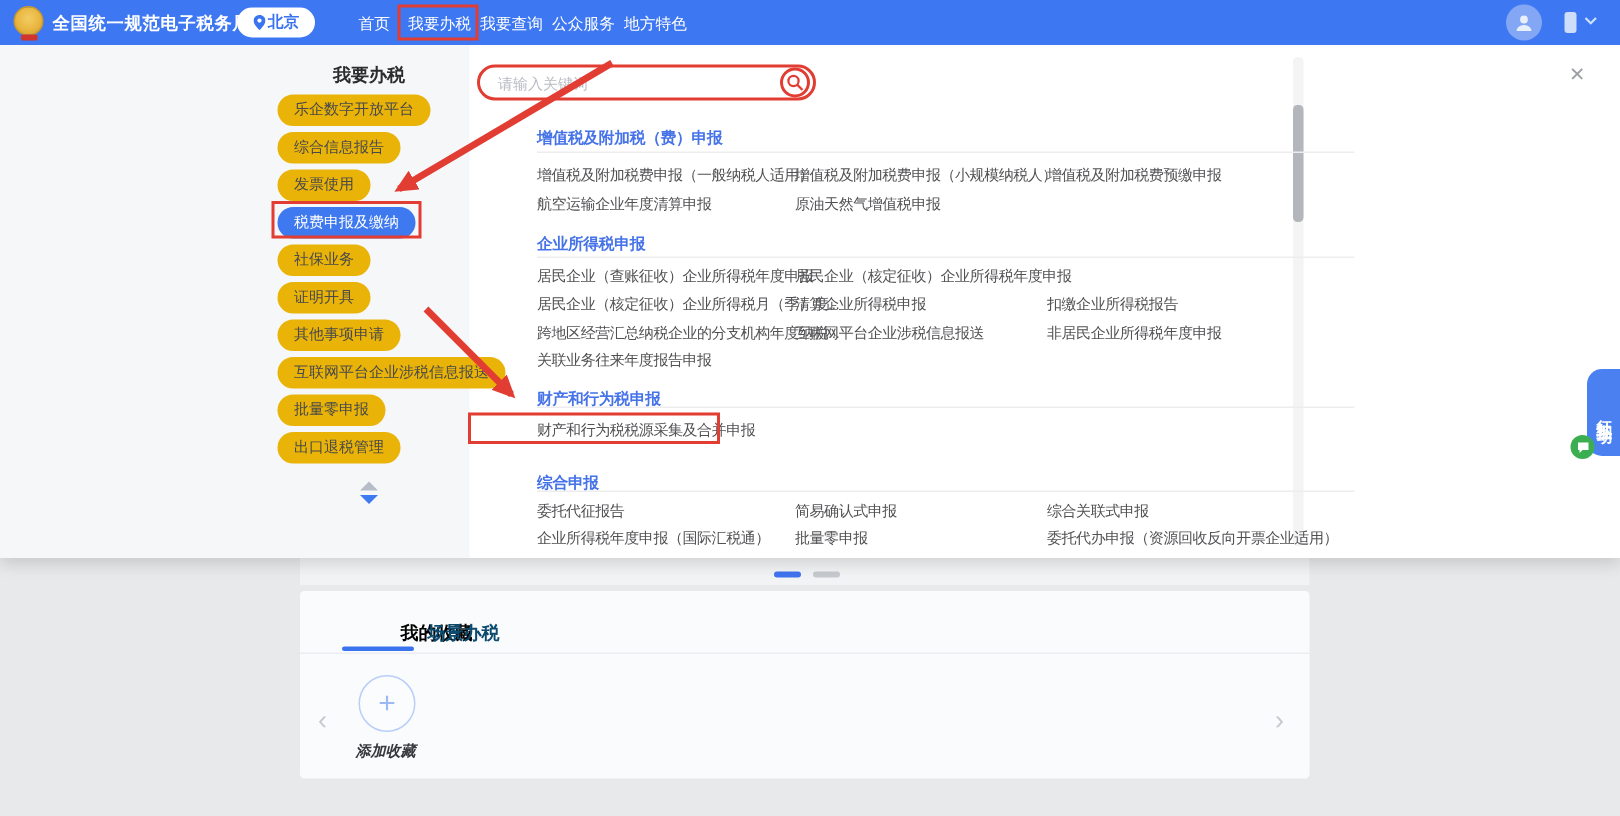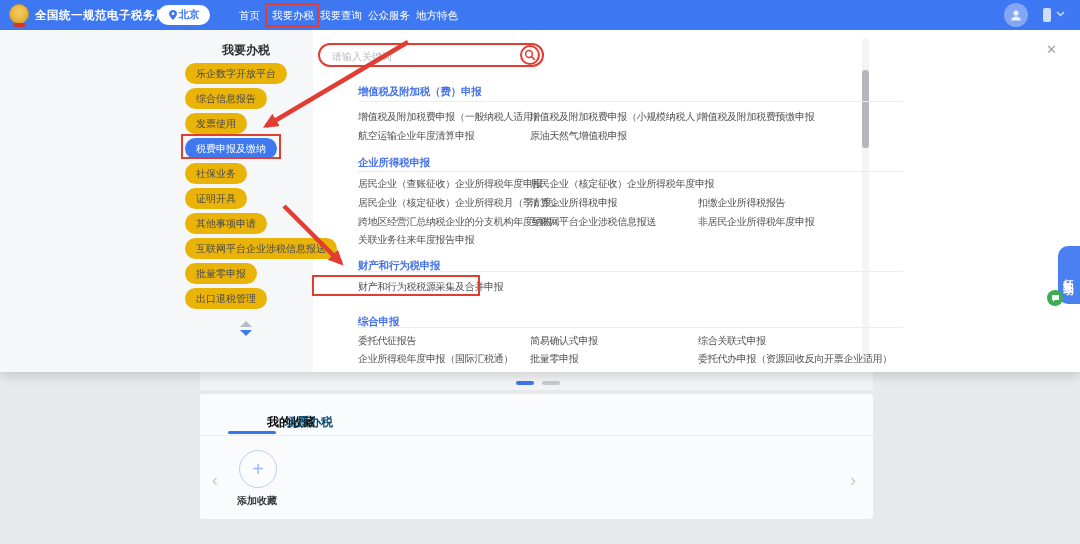--- a/index.html
+++ b/index.html
@@ -68,21 +68,21 @@
   .favcard{left:200px;top:394px;width:673px;height:125px;background:#fafbfc;border-radius:3px;z-index:1;}
   .tab{position:absolute;top:20px;font-size:12px;font-weight:bold;cursor:pointer;white-space:nowrap;}
   .tab.active{color:#000000;margin-left:39px;}
   .tab.plain{color:#0c4a6e;}
   .tab-underline{position:absolute;left:28px;top:37px;width:48px;height:3px;background:#3a73ee;border-radius:1.5px;}
   .tab-divider{position:absolute;left:0;top:41px;width:673px;height:1px;background:#ebedf0;}
   .sidechev{position:absolute;top:76px;font-size:18px;color:#c6c9ce;cursor:pointer;}
   .addcircle{position:absolute;left:39px;top:56px;width:38px;height:38px;border-radius:50%;
     border:1px solid #b9cef8;box-sizing:border-box;display:flex;align-items:center;justify-content:center;
     color:#9cb8f5;font-size:20px;font-weight:300;cursor:pointer;background:#fbfcfe;}
-  .addlabel{position:absolute;left:37px;top:100px;font-size:10px;font-weight:bold;color:#36383b;white-space:nowrap;}
+  .addlabel{position:absolute;left:37px;top:100px;font-size:10px;font-weight:bold;color:#36383b;white-space:nowrap;font-style:italic;}
 
   
   .floatwidget{left:1058px;top:246px;width:22px;height:58px;background:#4b80f1;
     border-radius:10px 0 0 10px;z-index:30;display:flex;align-items:center;justify-content:center;}
   .floatwidget span{writing-mode:vertical-lr;color:#fff;font-size:10.5px;font-weight:bold;letter-spacing:2px;}
   .greenbadge{left:1047px;top:290px;width:16px;height:16px;border-radius:50%;background:#3cae52;z-index:31;
     display:flex;align-items:center;justify-content:center;}
 
   
   .anno{position:absolute;border:2px solid #e23d33;z-index:40;pointer-events:none;box-sizing:border-box;}

